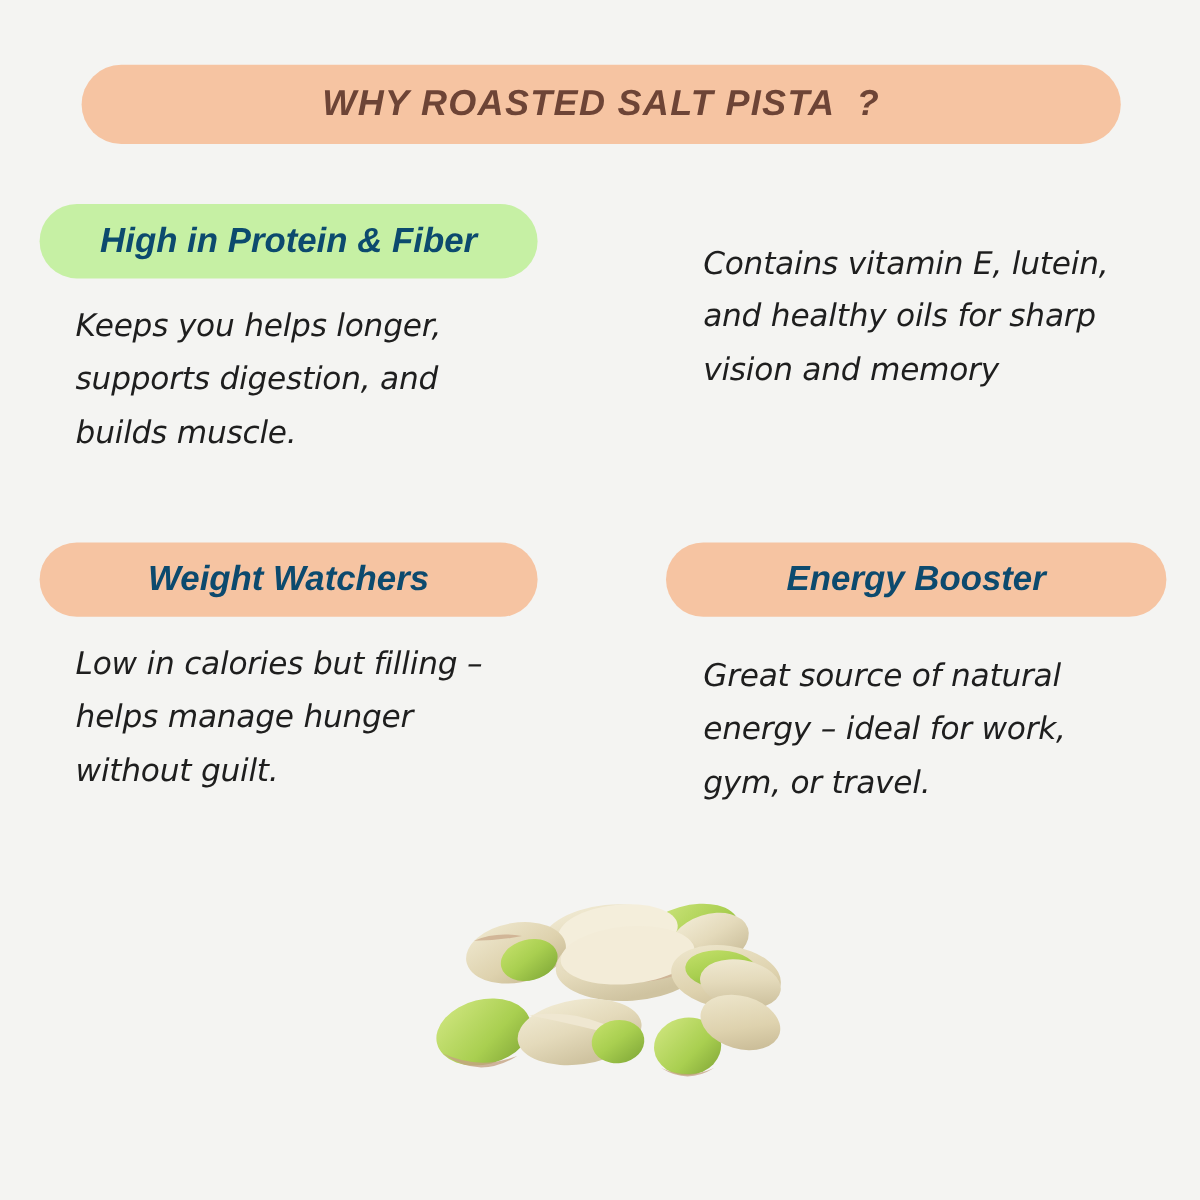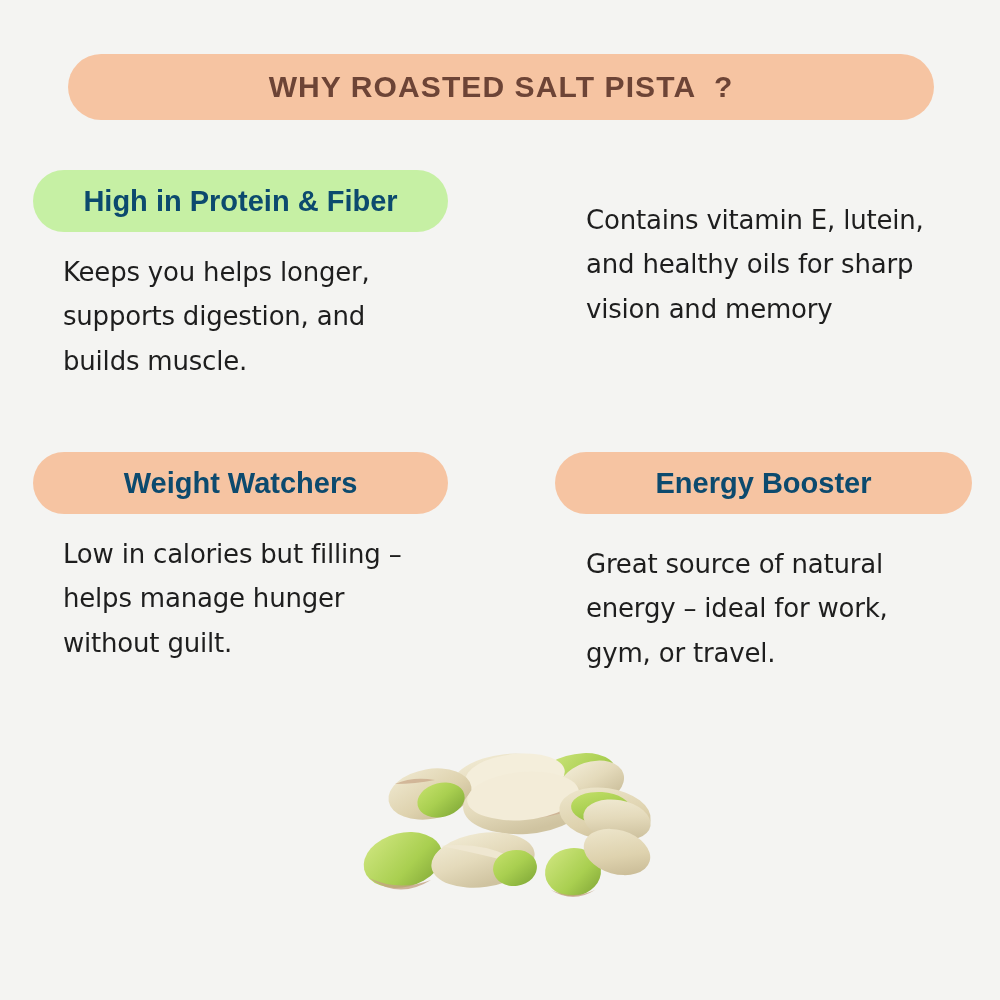--- a/index.html
+++ b/index.html
@@ -13,20 +13,21 @@
     font-family: "DejaVu Sans", "Liberation Sans", sans-serif;
     overflow: hidden;
     position: relative;
   }
 
   .infographic {
     position: relative;
     width: 1000px;
     height: 1000px;
     background: #f4f4f2;
+    font-style: italic;
   }
 
   
   .title-pill {
     position: absolute;
     left: 68px;
     top: 54px;
     width: 866px;
     height: 66px;
     background: #f6c4a2;

